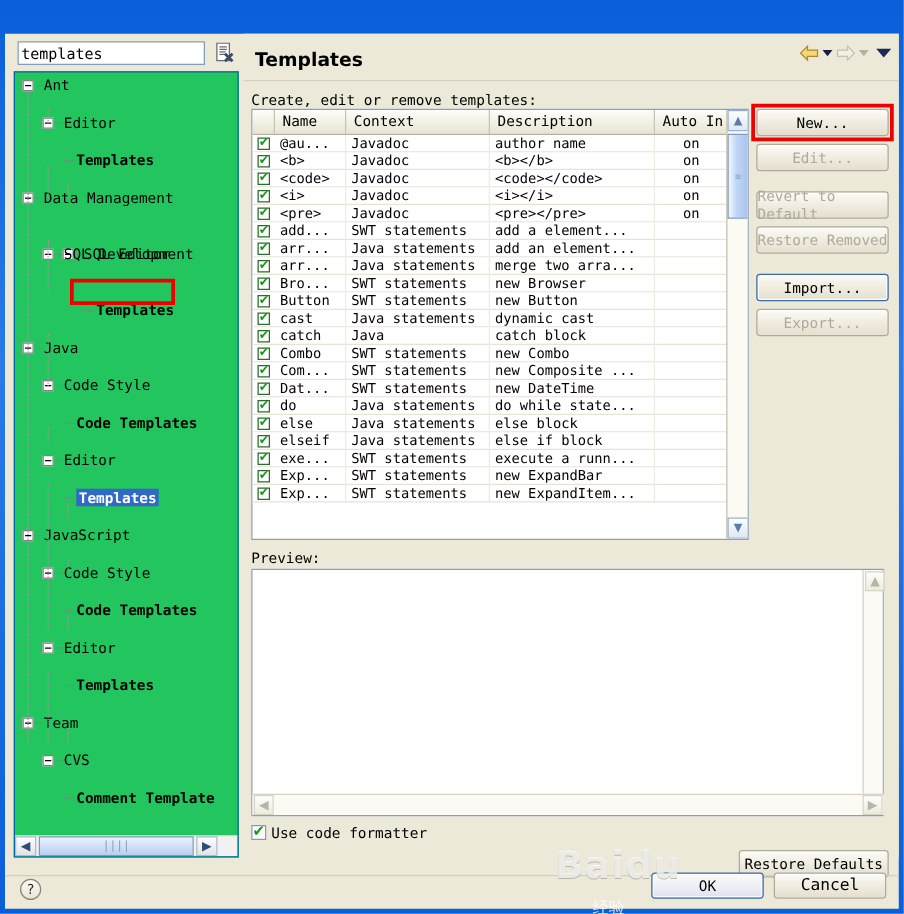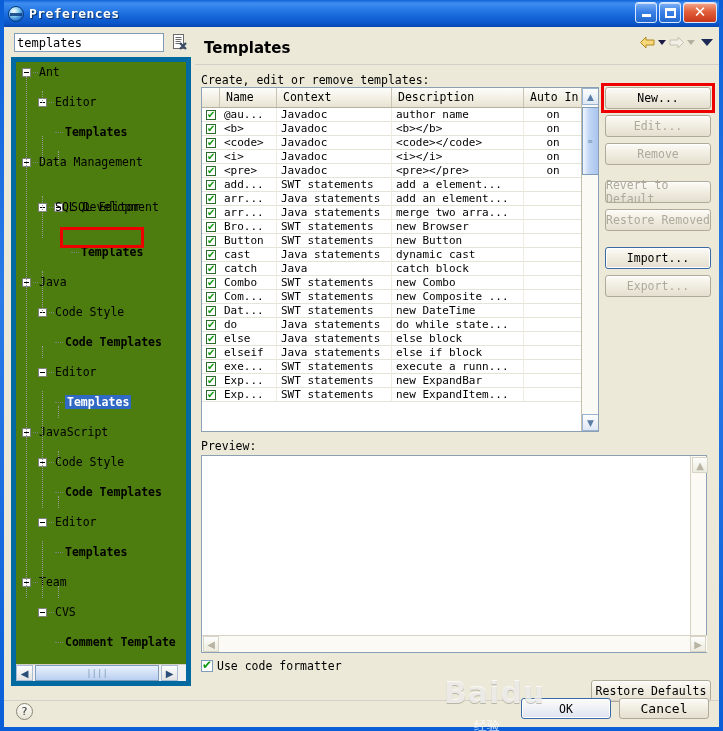--- a/index.html
+++ b/index.html
@@ -86,22 +86,22 @@
     line-height: 16px;
   }
   #clear-filter-icon {
     position: absolute; left: 164px; top: 3px;
     width: 16px; height: 17px;
   }
 
   #tree-outer {
     position: absolute; left: 3px; top: 26px;
     width: 180px; height: 629px;
-    border: 5px solid #0369a1;
-    background: #4d7c0f;
+    border: 1px solid #0369a1;
+    background: #22c55e;
     overflow: hidden;
   }
   #tree {
     position: absolute; left: 0; top: 3px;
     width: 178px; height: 600px;
     overflow: hidden;
   }
   .tnode {
     position: relative;
     height: 15px;
@@ -404,35 +404,20 @@
     font-size: 13px;
     color: rgba(255,255,255,.8);
     pointer-events: none;
   }
 </style>
 </head>
 <body>
 
 <div id="window">
 
-  <div id="titlebar">
-    <div id="title-icon"></div>
-    <div id="title-text">Preferences</div>
-    <div class="winbtns">
-      <div class="winbtn">
-          <div class="min-glyph"></div>
-        </div>
-      <div class="winbtn">
-          <div class="max-glyph"></div>
-        </div>
-      <div class="winbtn close">
-          <span class="close-glyph">✕</span>
-        </div>
-    </div>
-  </div>
 
   <div id="client">
 
     <div id="leftpane">
       <div id="filterrow">
         <input id="filterbox" type="text" value="templates" placeholder="type filter text" style="">
         <svg id="clear-filter-icon" viewBox="0 0 16 17">
           <rect x="1.5" y="0.5" width="10" height="14" fill="#ffffff" stroke="#6b6b6b"></rect>
           <line x1="3.5" y1="3.5" x2="9.5" y2="3.5" stroke="#6b6b6b"></line>
           <line x1="3.5" y1="5.5" x2="9.5" y2="5.5" stroke="#6b6b6b"></line>
@@ -788,23 +773,20 @@
       </div>
 
       <div id="sidebtns">
           <div id="new-btn-wrap" style="position: relative;">
             <div class="btn">New...</div>
             <div id="new-red-box"></div>
           </div>
           <div id="" style="position: relative;">
             <div class="btn disabled">Edit...</div>
           </div>
-          <div id="" style="position: relative;">
-            <div class="btn disabled">Remove</div>
-          </div>
           <div class="gap"></div>
           <div id="" style="position: relative;">
             <div class="btn disabled">Revert to Default</div>
           </div>
           <div id="" style="position: relative;">
             <div class="btn disabled">Restore Removed</div>
           </div>
           <div class="gap"></div>
           <div id="" style="position: relative;">
             <div class="btn focus">Import...</div>

